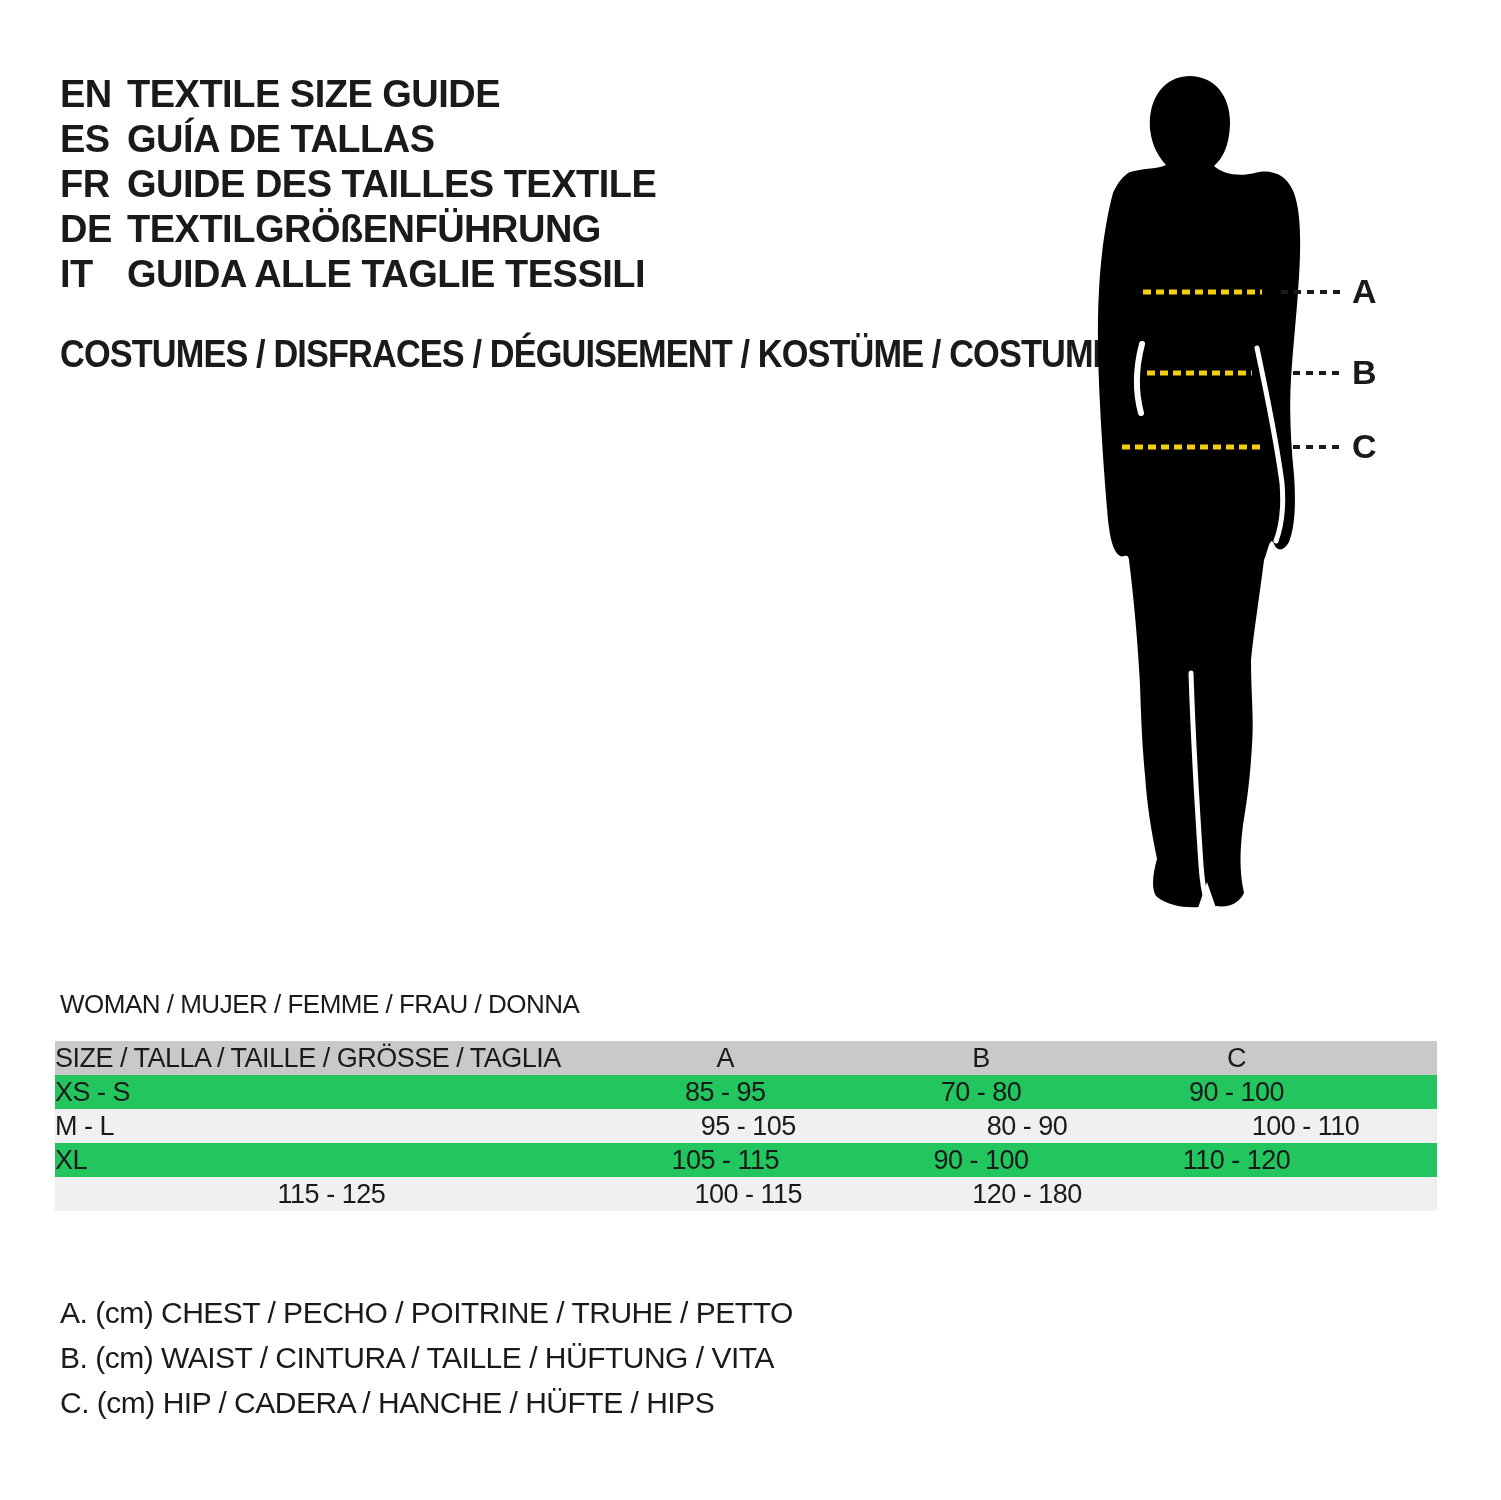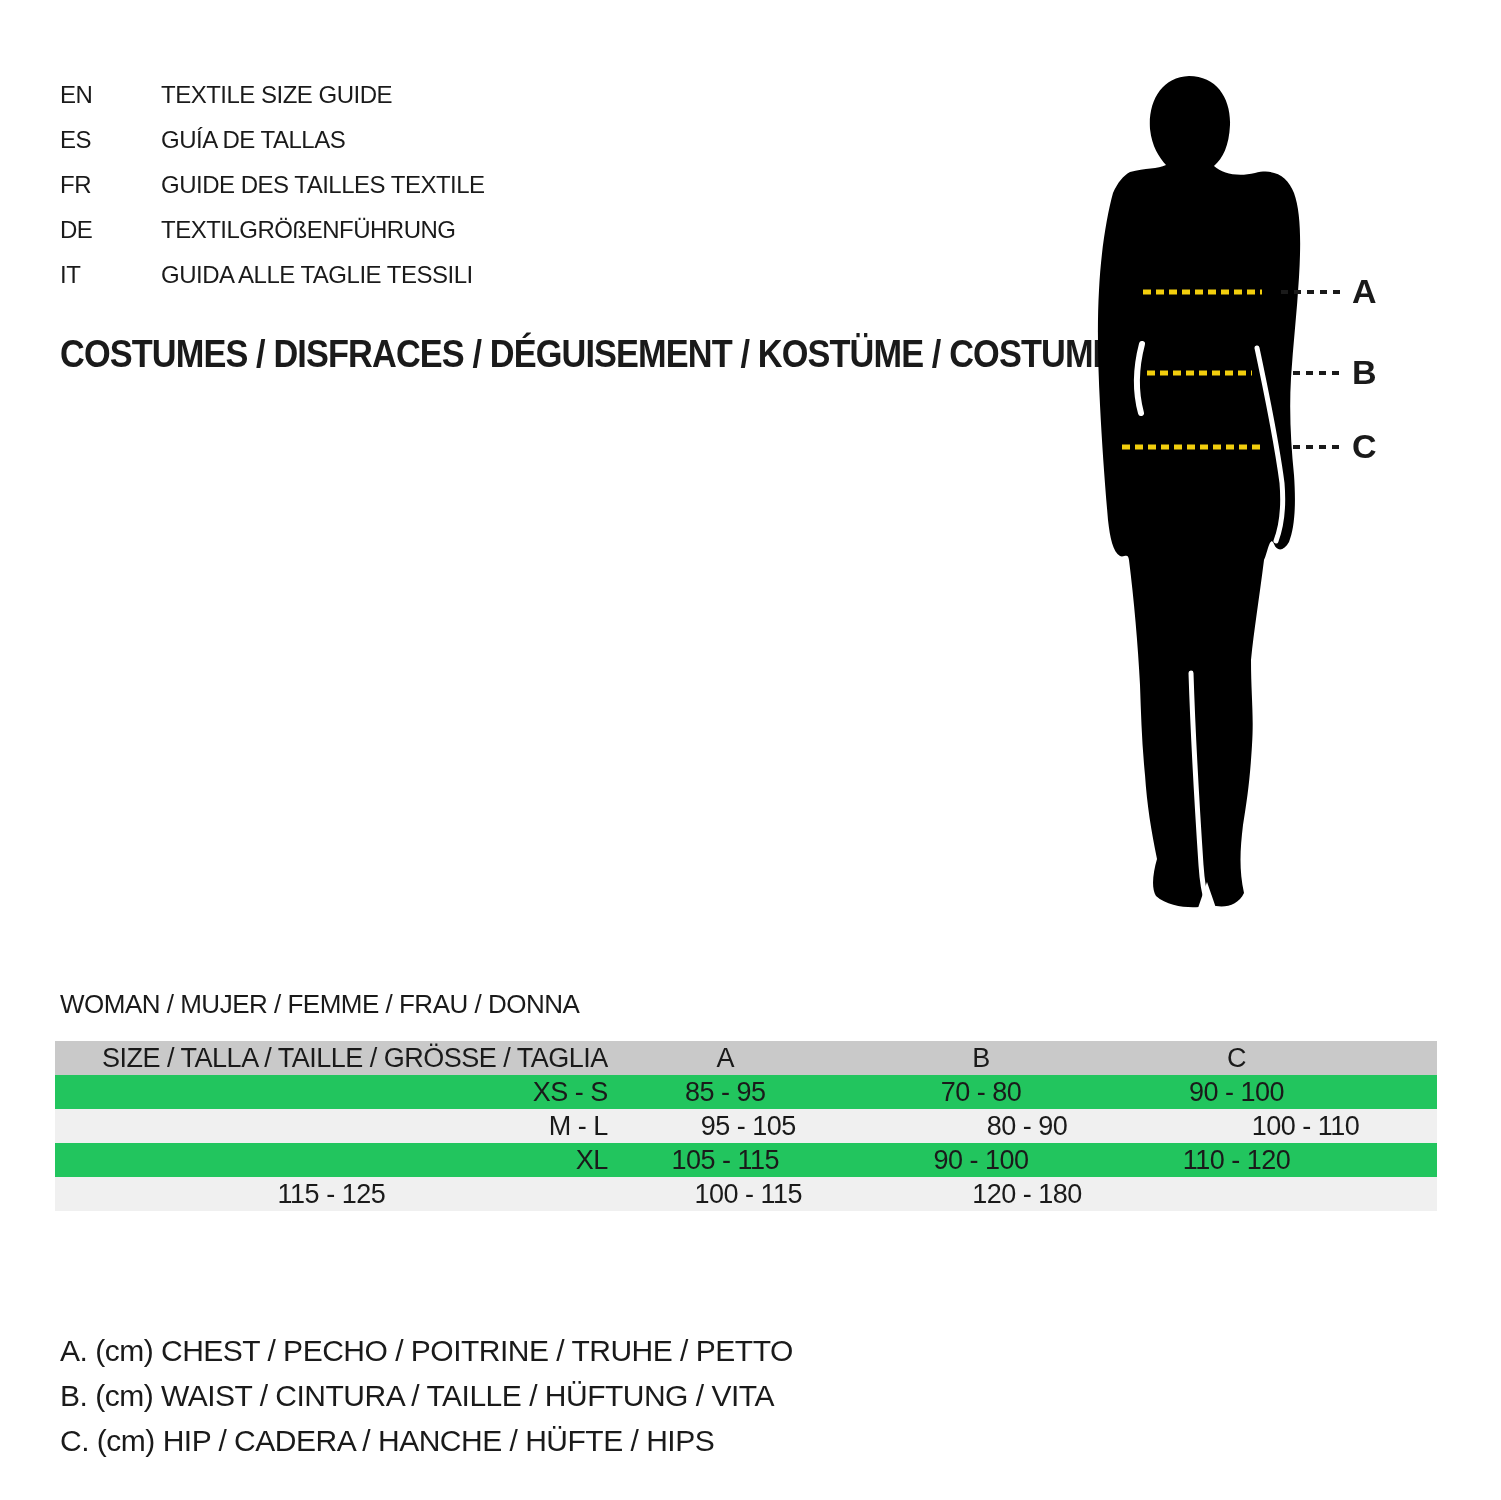--- a/index.html
+++ b/index.html
@@ -7,45 +7,45 @@
     position:relative;
     width:1501px;height:1500px;
     background:#ffffff;
     font-family:"Liberation Sans", sans-serif;
     color:#1a1a1a;
     overflow:hidden;
   }
   
   .lang-list{position:absolute;left:60px;top:72px;}
   .lang-row{display:grid;grid-template-columns:67px auto;height:45px;line-height:45px;
-    font-size:24px;font-weight:400;letter-spacing:-0.5px;white-space:nowrap;gap:34px;}
+    font-size:38px;font-weight:700;letter-spacing:-0.5px;white-space:nowrap;}
   
   .category-heading{position:absolute;left:60px;top:332px;font-size:39px;font-weight:700;
     letter-spacing:-1px;white-space:nowrap;transform:scaleX(0.88);transform-origin:left center;}
   
   .figure-wrap{position:absolute;left:1050px;top:55px;width:300px;height:900px;}
   .measure-label{position:absolute;left:1352px;width:40px;text-align:left;
     font-size:34px;font-weight:700;transform:translateY(-54%);letter-spacing:-0.5px;}
   .label-a{top:293px;}
   .label-b{top:374px;}
   .label-c{top:448px;}
   
   .group-heading{position:absolute;left:60px;top:989px;font-size:26px;font-weight:500;
     letter-spacing:-0.5px;white-space:nowrap;}
   
   .sizes-table{position:absolute;left:55px;top:1041px;width:1382px;}
   .trow{display:grid;grid-template-columns:40% 17% 20% 17% 6%;height:34px;align-items:center;
     font-size:27px;font-weight:500;letter-spacing:-0.5px;}
-  .trow .c-size{padding-left:8px;text-align:right;}
+  .trow .c-size{padding-left:0;text-align:left;}
   .trow .c-val{text-align:center;}
   .thead{background:#c9c9c9;}
   .r-even{background:#22c55e;}
   .r-odd{background:#f0f0f0;gap:23px;}
   
-  .legend{position:absolute;left:60px;top:1328px;}
+  .legend{position:absolute;left:60px;top:1290px;}
   .legend-row{height:45px;line-height:45px;font-size:30px;font-weight:500;
     letter-spacing:-0.5px;white-space:nowrap;}
 </style>
 </head>
 <body>
 
 <div class="canvas">
 
   <div class="lang-list">
     <div class="lang-row">

